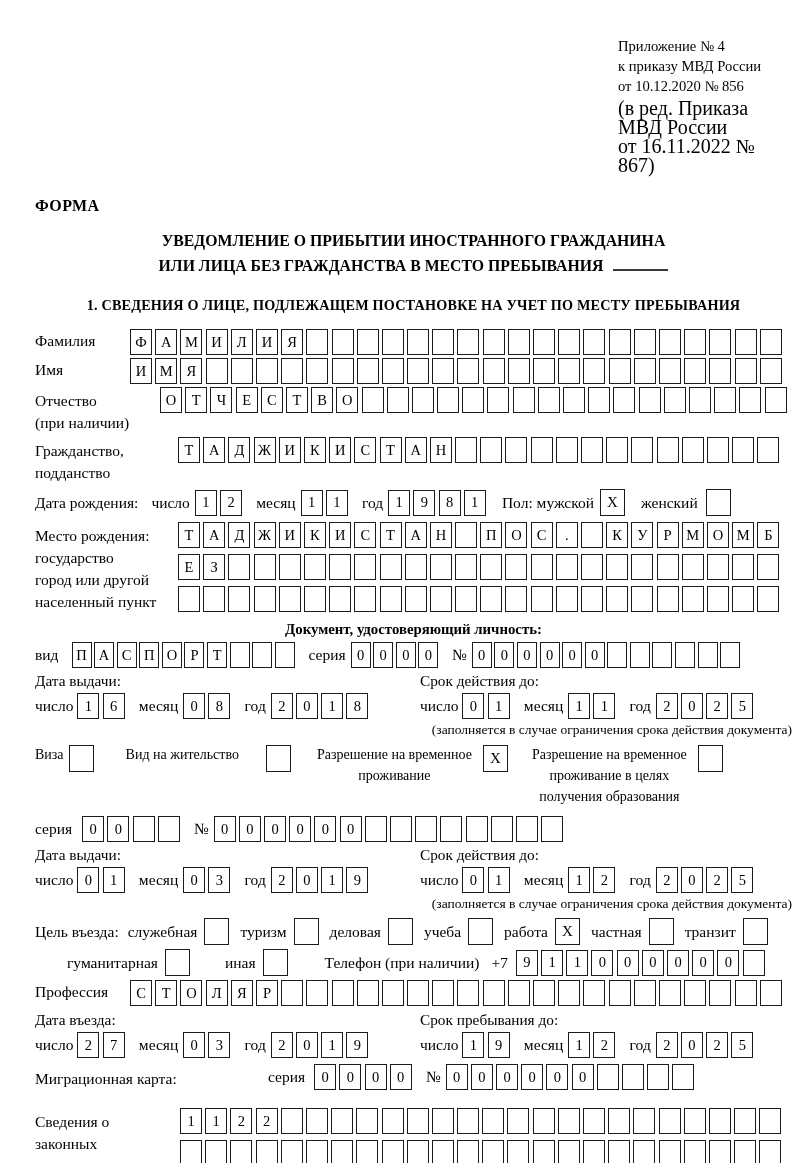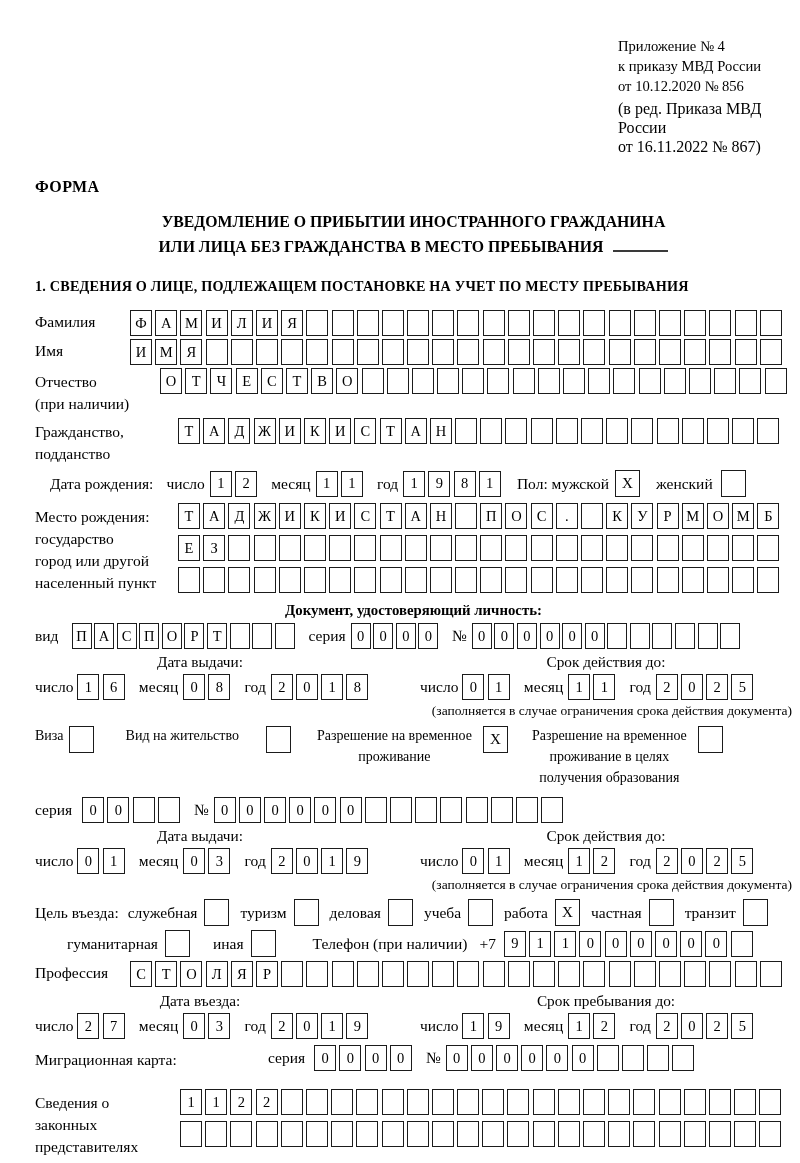--- a/index.html
+++ b/index.html
@@ -1,27 +1,27 @@
 <!DOCTYPE html>
 <html><head>
 <meta charset="utf-8">
 <style>
   html,body{margin:0;padding:0;background:#fff;}
   body{width:800px;height:1163px;overflow:hidden;color:#000;
        font-family:"Liberation Serif","DejaVu Serif",serif;font-size:15.5px;}
   .page{box-sizing:border-box;width:800px;height:1163px;padding:36px 8px 0 35px;}
 
   .annex{margin-left:583px;font-size:14.6px;line-height:20px;}
-  .amendment{margin-top:3px;font-size:16px;line-height:19px;}
+  .amendment{margin-top:3px;font-size:20px;line-height:19px;}
   .forma{font-weight:bold;padding-right:30px;margin-top:22px;font-size:16px;letter-spacing:.4px;}
 
   .title{font-weight:bold;text-align:center;font-size:15.8px;line-height:25px;margin-top:13px;}
   .blank-line{display:inline-block;width:55px;border-bottom:2.2px solid #3a3a3a;height:14px;margin-left:10px;}
 
-  .sec-heading{font-weight:bold;text-align:left;font-size:14.2px;margin-top:19px;white-space:nowrap;letter-spacing:.2px;}
+  .sec-heading{font-weight:bold;text-align:center;font-size:14.2px;margin-top:19px;white-space:nowrap;letter-spacing:.2px;}
 
   .row{display:flex;align-items:flex-start;margin-bottom:3px;}
   .mt14{margin-top:15px;}
   .lbl{padding-top:3px;}
   .lbl2 div{line-height:22px;}
   .w95{flex:0 0 95px;}
   .w125{flex:0 0 125px;}
   .w143{flex:0 0 143px;}
   .w145{flex:0 0 145px;}
 
@@ -39,21 +39,21 @@
   .dlbl{margin:0 5px 0 11px;white-space:nowrap;}
   .dlbl.first{margin-left:13px;}
   .sexlbl{margin-left:13px;margin-right:6px;white-space:nowrap;}
   .sexlbl2{margin-left:16px;margin-right:8px;}
 
   .center-bold{text-align:center;font-weight:bold;font-size:14.8px;margin:3px 0 4px;}
 
   .twocol{display:flex;align-items:center;}
   .col-l{flex:0 0 385px;}
   .col-r{flex:1;}
-  .hdr{text-align:center;font-size:15.3px;margin-top:2px;}
+  .hdr{font-size:15.3px;margin-top:2px;}
   .hdr.col-l{padding-right:55px;box-sizing:border-box;}
   .dategroup{display:flex;align-items:center;margin-top:3px;}
   .note{text-align:right;font-size:13.5px;margin:3px 0 6px;}
 
   .intro{line-height:26px;margin-top:2px;}
   .optrow{display:flex;align-items:flex-start;margin:5px 0 9px;}
   .opt{display:flex;align-items:flex-start;}
   .optlbl{text-align:center;line-height:21px;font-size:14px;}
   .opt .chk{margin-left:11px;margin-top:1px;}
   .gap1{margin-left:32px;gap:16px;} .gap2{margin-left:26px;} .gap3{margin-left:24px;}
@@ -217,21 +217,21 @@
         <span class="cell"></span>
         <span class="cell"></span>
         <span class="cell"></span>
         <span class="cell"></span>
         <span class="cell"></span>
         <span class="cell"></span>
         <span class="cell"></span>
       </div>
   </div>
 
-  <div class="inline-row" style="margin:5px 15px 6px;">
+  <div class="inline-row" style="margin:5px 0 6px;">
     <span>Дата рождения:</span>
     <span class="dlbl first">число</span>
     <span class="cells">
         <span class="cell">1</span>
         <span class="cell">2</span>
       </span>
     <span class="dlbl">месяц</span>
     <span class="cells">
         <span class="cell">1</span>
         <span class="cell">1</span>
@@ -558,21 +558,21 @@
         <span class="plbl">транзит</span>
         <span class="chk"></span>
       </span>
   </div>
 
   <div class="purposerow">
     <span class="purpose ind80">
         <span class="plbl">гуманитарная</span>
         <span class="chk"></span>
       </span>
-    <span class="purpose" style="margin-left:12px;">
+    <span class="purpose" style="margin-left:24px;">
         <span class="plbl">иная</span>
         <span class="chk"></span>
       </span>
     <span class="phone-lbl">Телефон (при наличии)</span>
     <span class="plus7">+7</span>
     <span class="cells">
         <span class="cell">9</span>
         <span class="cell">1</span>
         <span class="cell">1</span>
         <span class="cell">0</span>

